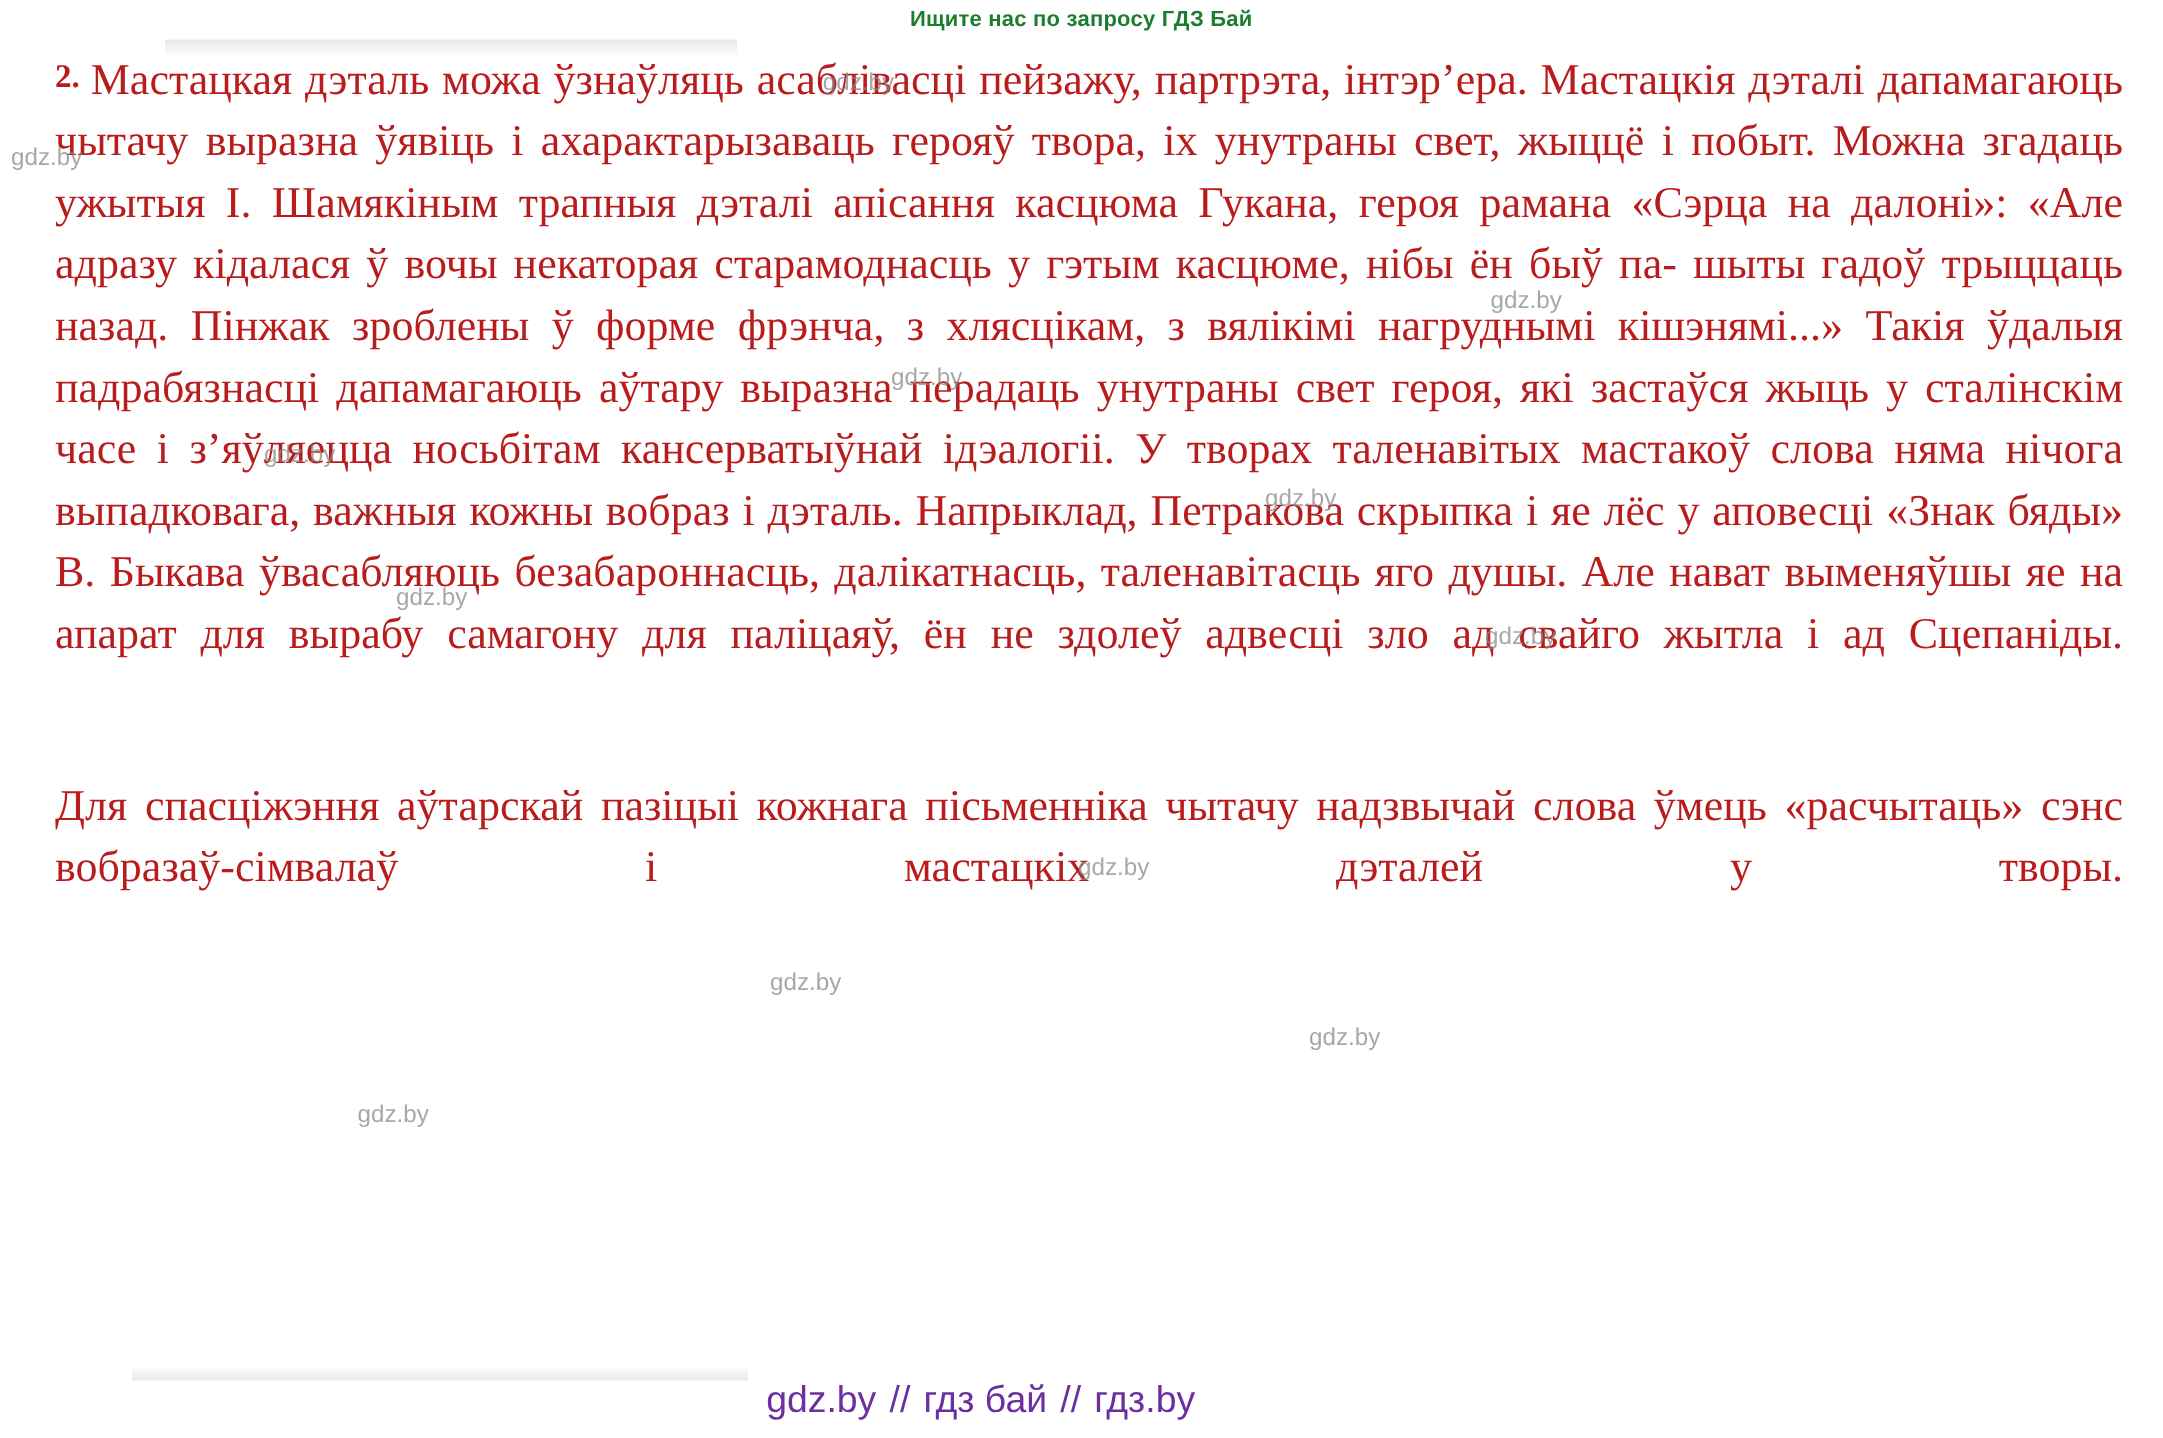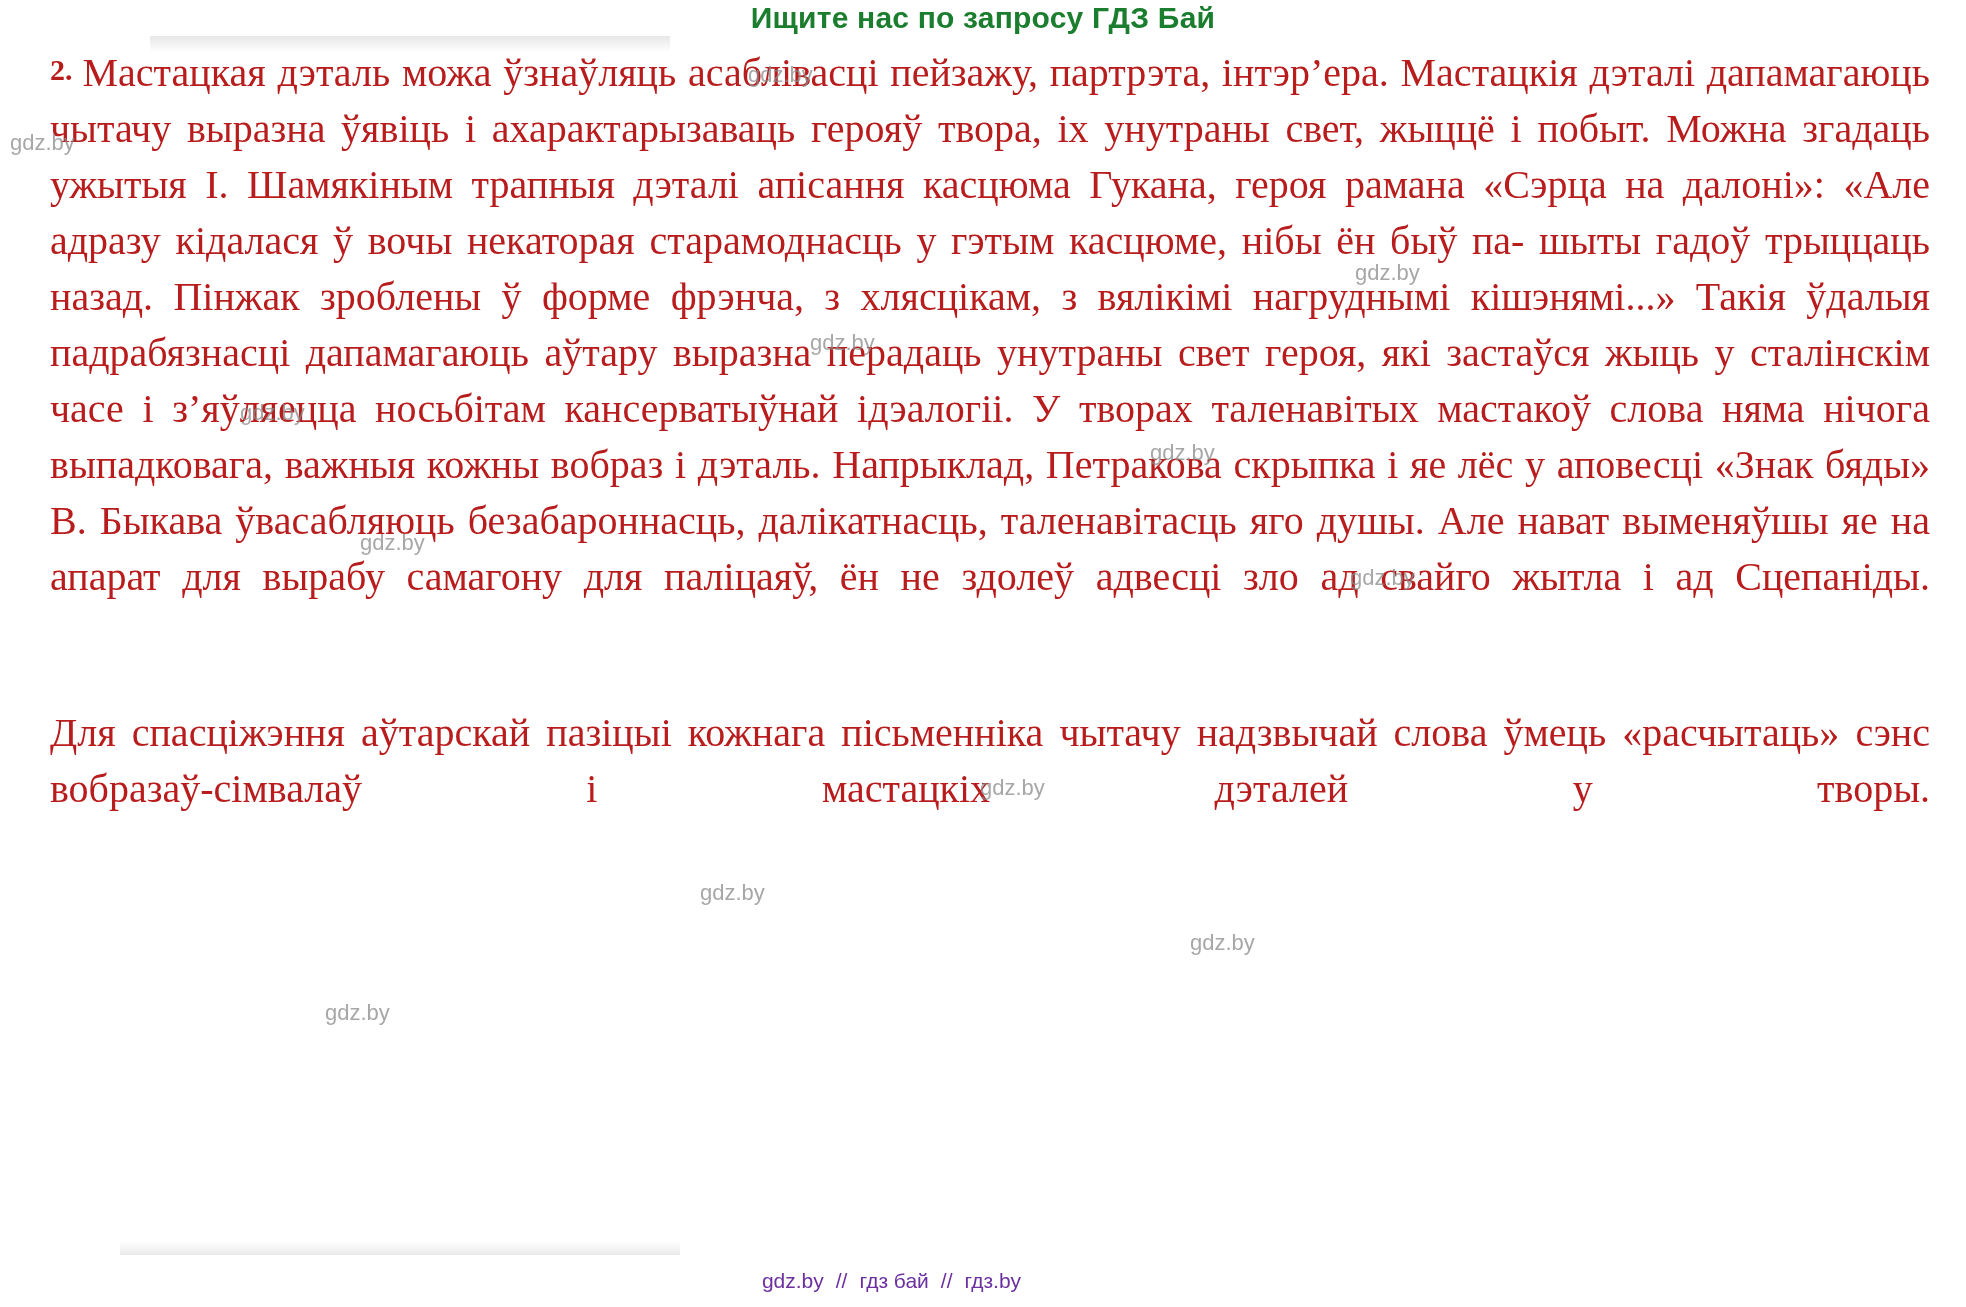--- a/index.html
+++ b/index.html
@@ -21,21 +21,21 @@
     top: 0;
     left: 0;
     width: 1966px;
     height: 36px;
     display: flex;
     align-items: center;
     justify-content: center;
   }
   .top-banner-text {
     font-family: "Liberation Sans", sans-serif;
-    font-size: 30px;
+    font-size: 20px;
     color: #1b7d2e;
     font-weight: bold;
     letter-spacing: 0.2px;
   }
 
   
   .page {
     position: absolute;
     top: 36px;
     left: 0;
@@ -93,21 +93,21 @@
   }
 
   
   .footer {
     position: absolute;
     bottom: 14px;
     left: 0;
     width: 1783px;
     text-align: center;
     font-family: "Liberation Sans", sans-serif;
-    font-size: 21px;
+    font-size: 34px;
     color: #6b2fa0;
     white-space: nowrap;
   }
   .footer span {
     margin: 0 6px;
   }
   .footer .sep {
     color: #6b2fa0;
   }
 

